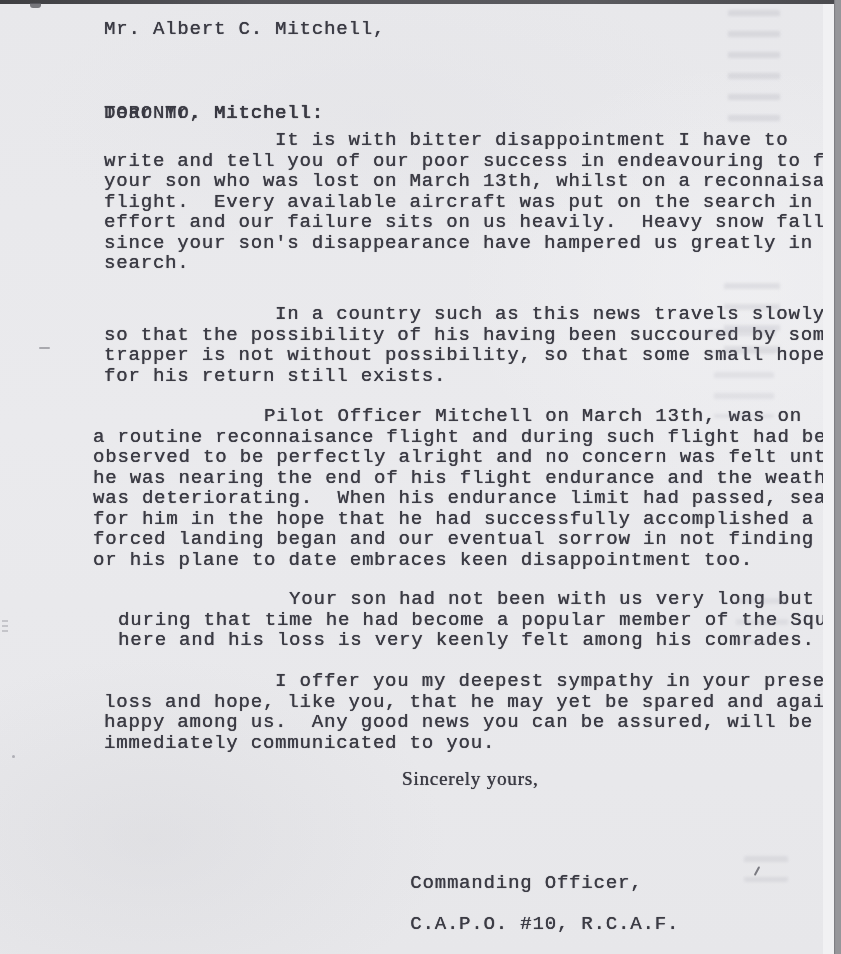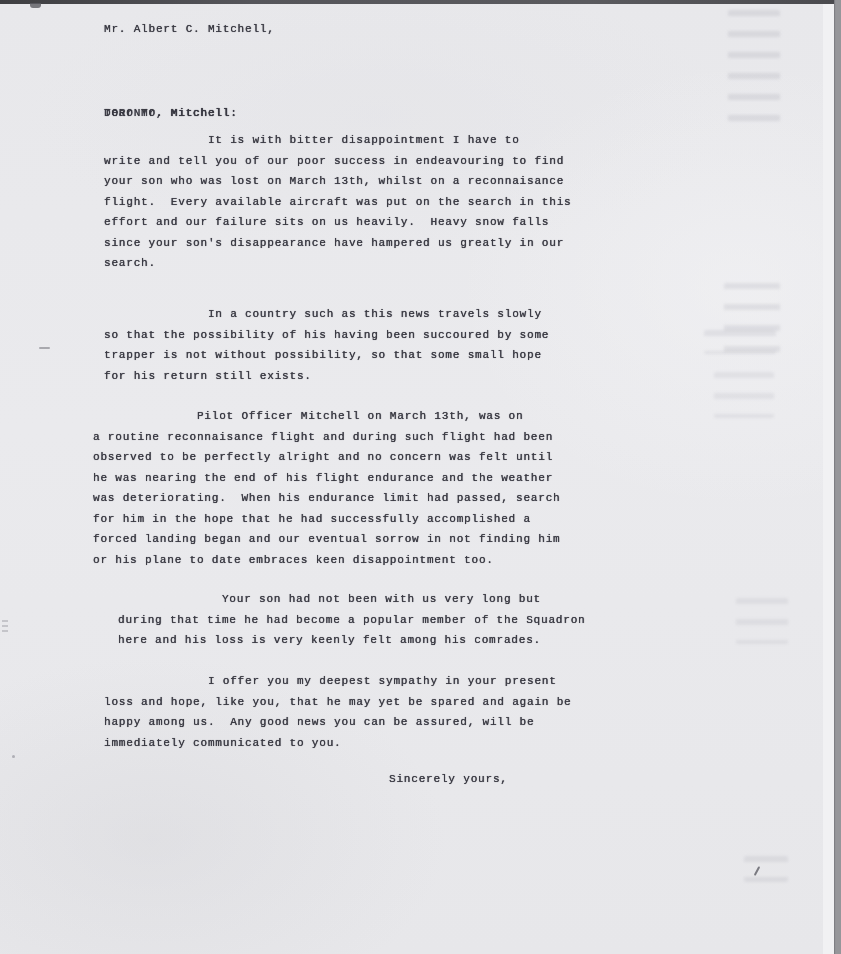--- a/index.html
+++ b/index.html
@@ -12,34 +12,34 @@
       radial-gradient(ellipse 420px 260px at 18% 88%, rgba(210,210,214,0.35), rgba(210,210,214,0) 70%),
       radial-gradient(ellipse 380px 300px at 88% 30%, rgba(244,244,246,0.5), rgba(244,244,246,0) 75%),
       radial-gradient(ellipse 500px 200px at 45% 12%, rgba(226,226,230,0.4), rgba(226,226,230,0) 70%),
       linear-gradient(180deg, #e8e8eb 0%, #eaeaed 45%, #e7e7ea 100%);
   }
 
   
   .typed {
     position:absolute;
     white-space:pre;
-    font-size:11px;
+    font-size:19px;
     line-height:20.5px;
     letter-spacing:0.82px;
     color:#3b3b44;
     text-shadow: 0 0 0.7px rgba(45,45,55,0.9), 0.4px 0.4px 0 rgba(60,60,70,0.30);
   }
   .addr   { left:104px; top:19px;  line-height:20.9px; }
   .salut  { left:104px; top:103px; }
   .para1  { left:104px; top:130px; }
   .para2  { left:104px; top:304px; }
   .para3  { left:93px; top:406px; }
   .para4  { left:104px; top:589px;margin-left:14px; }
   .para5  { left:104px; top:671px; }
-  .close  { left:389px; top:769px; }
+  .close  { left:402px; top:769px;font-family:Liberation Serif, serif; }
   .sigblk { left:398px; top:831px; line-height:20.8px; }
 
   
   .edge-top {
     position:absolute; left:0; top:0; width:841px; height:4px;
     background:linear-gradient(90deg,#3f3f42 0%, #55555a 30%, #5a5a5e 70%, #4a4a4e 100%);
   }
   .edge-top-notch { position:absolute; left:30px; top:3px; width:11px; height:5px; background:#5a5a60; border-radius:0 0 3px 3px; opacity:.8; }
   .edge-right-light { position:absolute; left:823px; top:4px; width:11px; height:950px; background:#f1f1f3; }
   .edge-right-dark  { position:absolute; left:834px; top:0;  width:7px;  height:954px; background:#96969a; box-shadow:inset 2px 0 1px -1px #7c7c81; }
@@ -95,22 +95,22 @@
 during that time he had become a popular member of the Squadron
 here and his loss is very keenly felt among his comrades.</div>
   <div class="typed para5">              I offer you my deepest sympathy in your present
 loss and hope, like you, that he may yet be spared and again be
 happy among us.  Any good news you can be assured, will be
 immediately communicated to you.</div>
 
   <div class="typed close">Sincerely yours,</div>
 
   <div class="typed sigblk"><br>
-<br>
-</div>
+<span> Commanding Officer,</span><br>
+<span> C.A.P.O. #10, R.C.A.F.</span></div>
 
   <div class="edge-top"></div>
   <div class="edge-top-notch"></div>
   <div class="edge-right-light"></div>
   <div class="edge-right-dark"></div>
 
   <div class="bleed bleed-a"></div>
   <div class="bleed bleed-b"></div>
   <div class="bleed bleed-c"></div>
   <div class="bleed bleed-d"></div>

